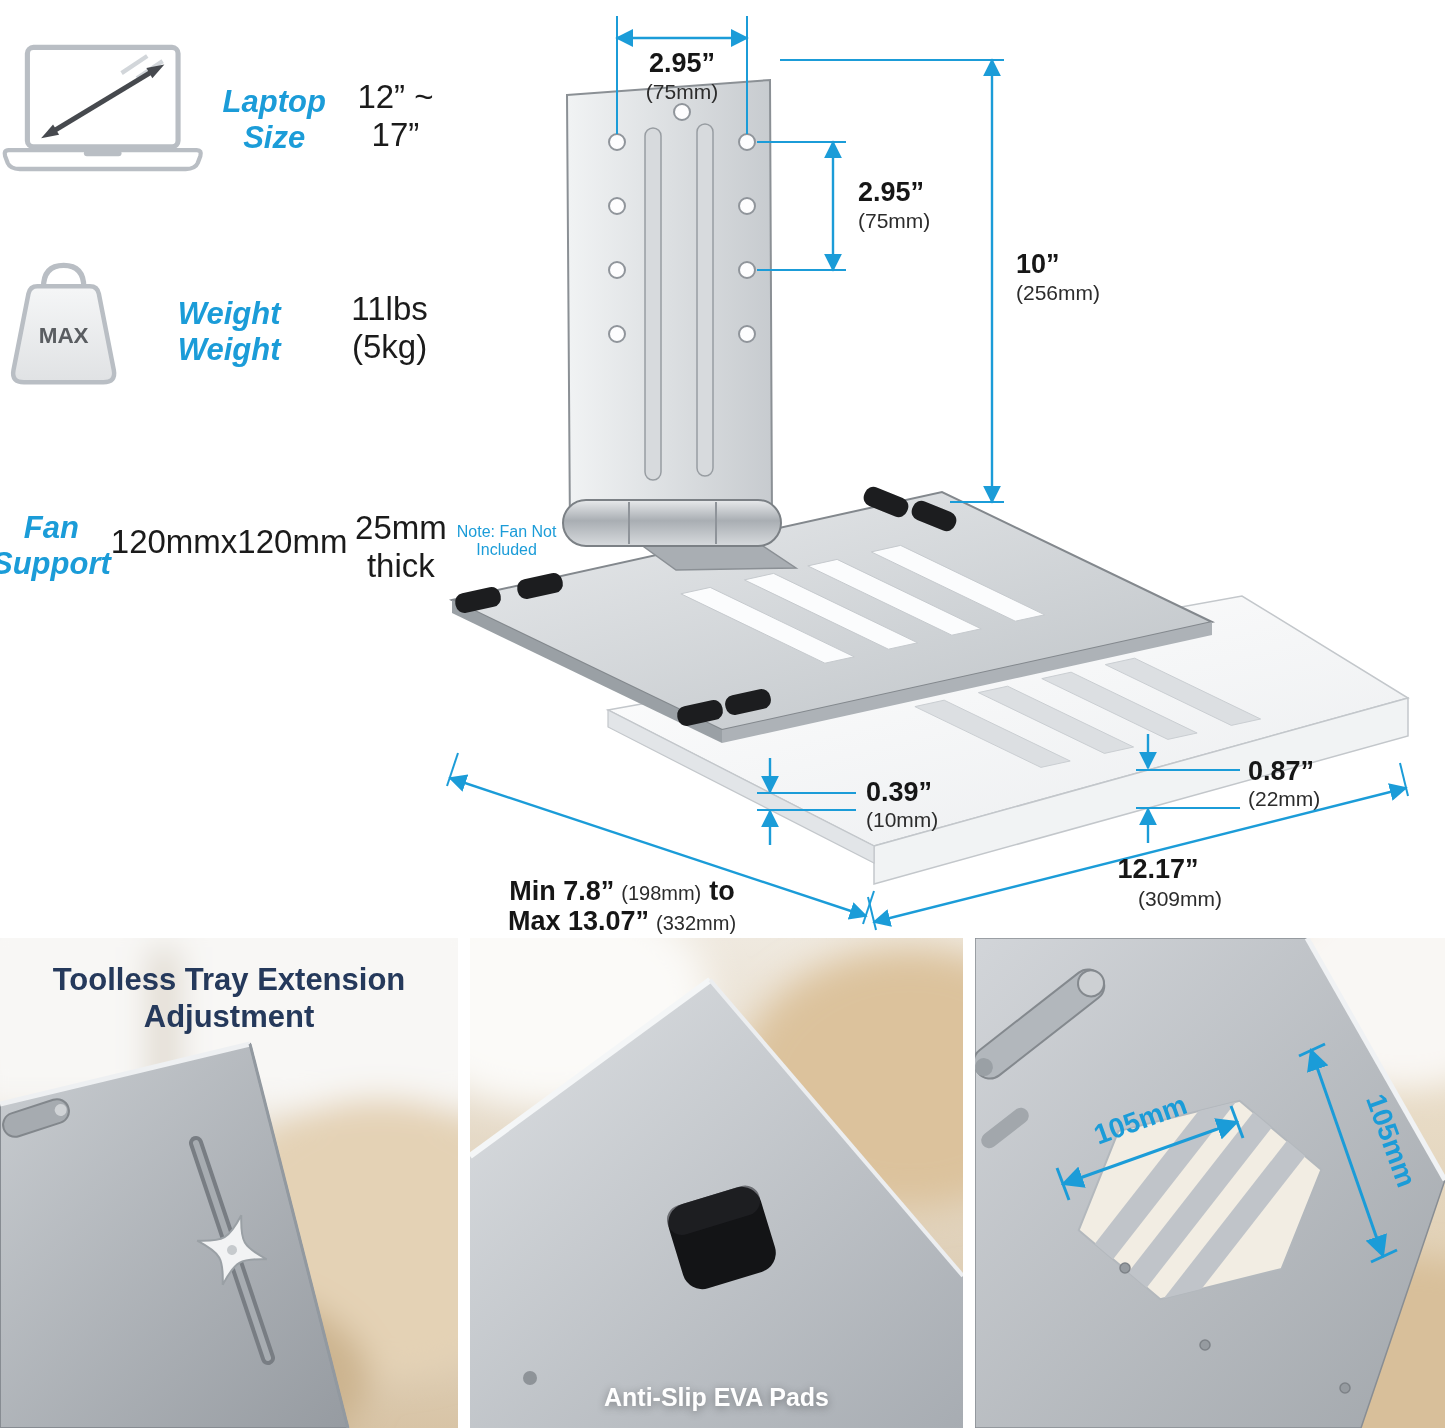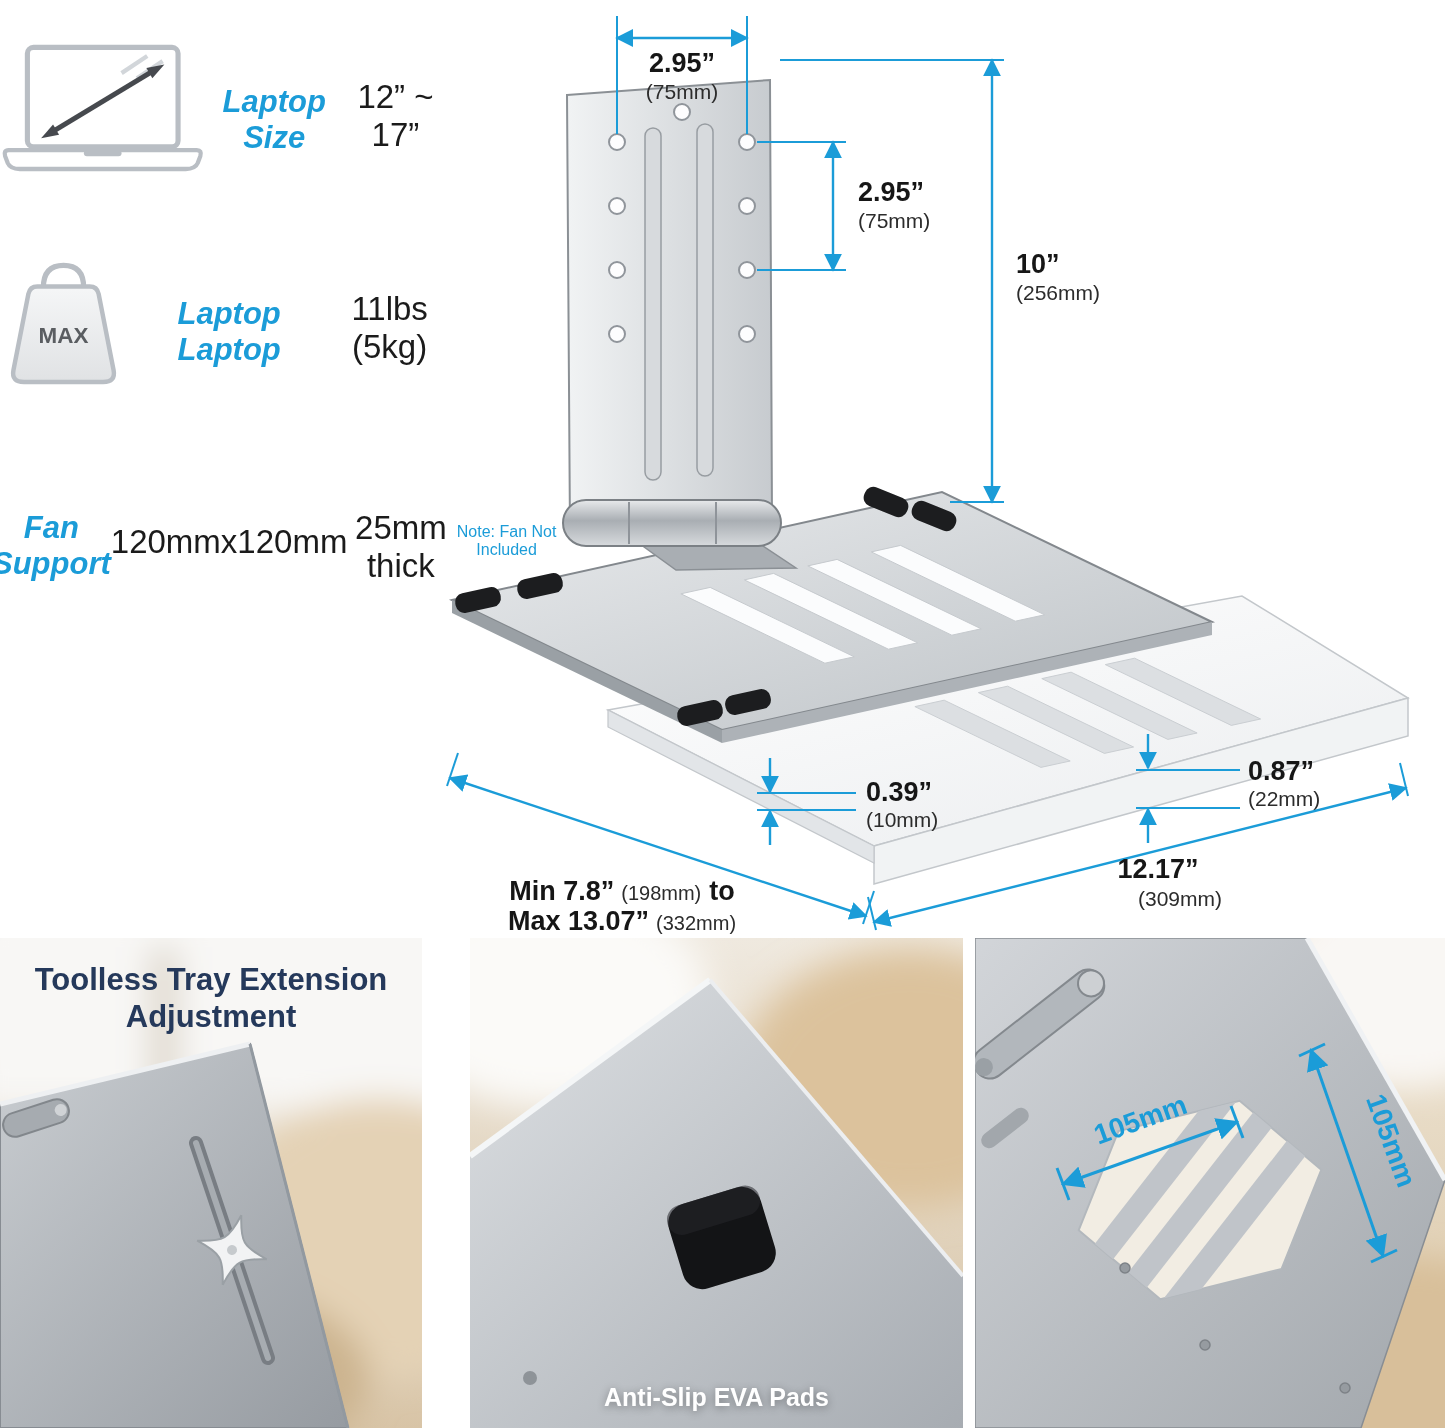--- a/index.html
+++ b/index.html
@@ -19,21 +19,21 @@
 
   
   .diagram{position:absolute;left:0;top:0;}
   .dimline{stroke:#1b9cd8;stroke-width:2.4;fill:none;}
   .witline{stroke:#1b9cd8;stroke-width:2;fill:none;}
   .dim-in{font-size:27px;font-weight:600;fill:#161616;}
   .dim-mm{font-size:21px;fill:#2c2c2c;}
 
   
   .panel{position:absolute;top:938px;height:490px;overflow:hidden;background:#e9e2d6;}
-  #panel-left{left:0;width:422px;}
+  #panel-left{left:0;width:458px;}
   #panel-mid{left:470px;width:493px;}
   #panel-right{left:975px;width:470px;}
   .panel1-title{position:absolute;top:24px;left:0;right:0;text-align:center;
     color:#25395b;font-size:31px;font-weight:bold;line-height:1.18;}
   .panel2-caption{position:absolute;bottom:16px;left:0;right:0;text-align:center;
     color:#ffffff;font-size:25px;font-weight:bold;text-shadow:0 2px 8px rgba(0,0,0,.35);}
   .photo-dim{fill:#1b9cd8;font-size:28px;font-weight:bold;}
   .photo-dimline{stroke:#1b9cd8;stroke-width:3;fill:none;}
 </style>
 </head>
@@ -84,21 +84,21 @@
     <div class="feature-title">Laptop Size</div>
     <div class="feature-sub">12” ~ 17”</div>
   </div>
 
   <div class="feature f2">
     <svg width="175" height="175" viewBox="0 0 170 170">
       <path d="M 58 36 Q 58 6 85 6 Q 112 6 112 36" fill="none" stroke="#b9bec4" stroke-width="7"></path>
       <path d="M 50 34 L 120 34 Q 130 34 132 44 L 152 146 Q 155 162 138 162 L 32 162 Q 15 162 18 146 L 38 44 Q 40 34 50 34 Z" fill="url(#wGrad)" stroke="#b9bec4" stroke-width="6"></path>
       <text x="85" y="110" text-anchor="middle" font-size="30" font-weight="bold" fill="#5a5d61">MAX</text>
     </svg>
-    <div class="feature-title">Laptop Laptop</div>
+    <div class="feature-title">Weight Weight</div>
     <div class="feature-sub">11lbs (5kg)</div>
   </div>
 
   <div class="feature f3">
     <svg width="162" height="162" viewBox="0 0 170 170">
       <rect x="6" y="6" width="158" height="158" rx="14" fill="#ffffff" stroke="#b9bec4" stroke-width="6"></rect>
       <circle cx="26" cy="26" r="7" fill="none" stroke="#b9bec4" stroke-width="4"></circle>
       <circle cx="144" cy="26" r="7" fill="none" stroke="#b9bec4" stroke-width="4"></circle>
       <circle cx="26" cy="144" r="7" fill="none" stroke="#b9bec4" stroke-width="4"></circle>
       <circle cx="144" cy="144" r="7" fill="none" stroke="#b9bec4" stroke-width="4"></circle>

